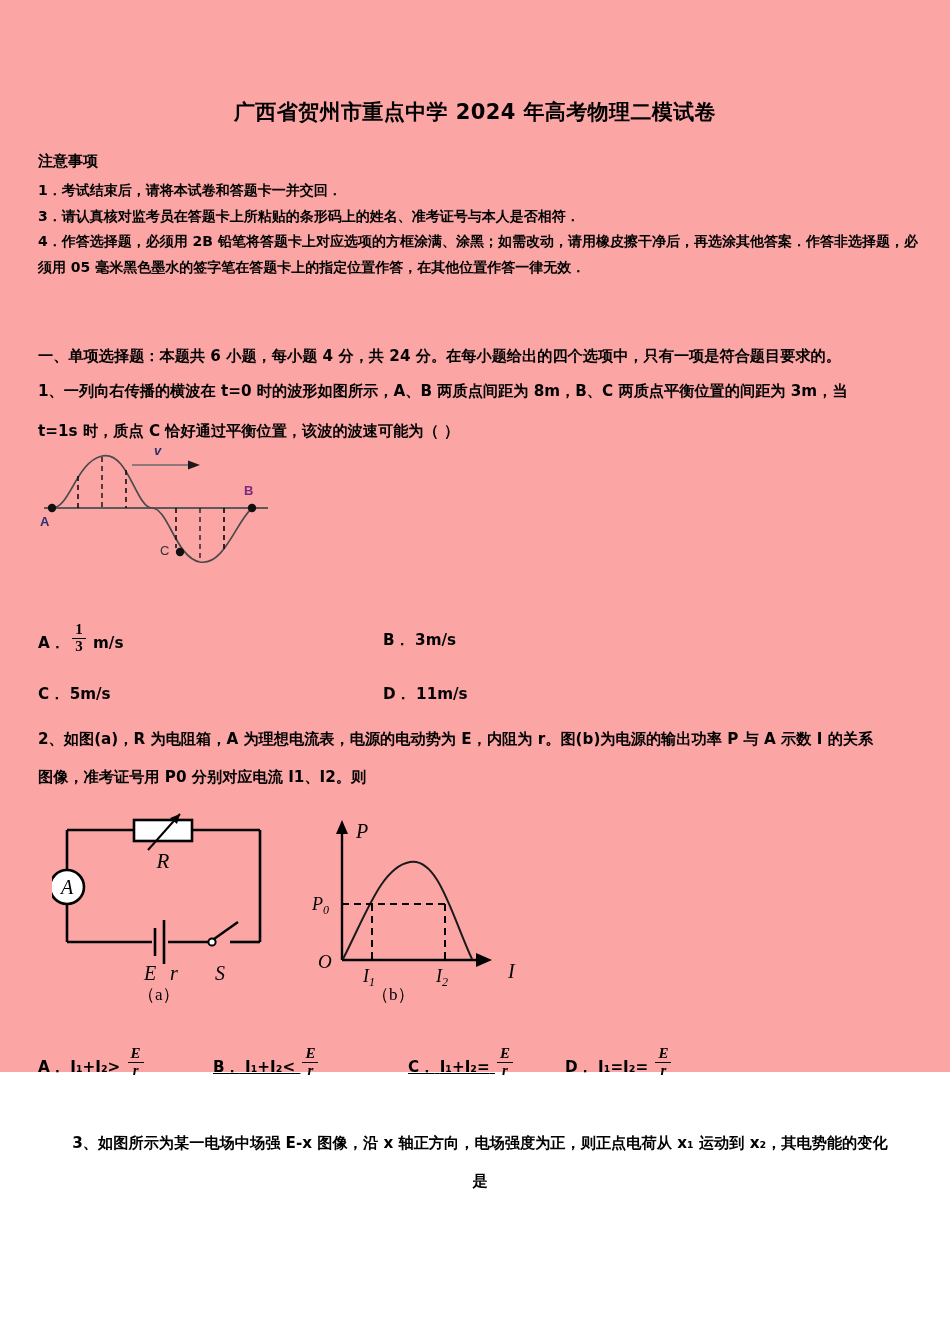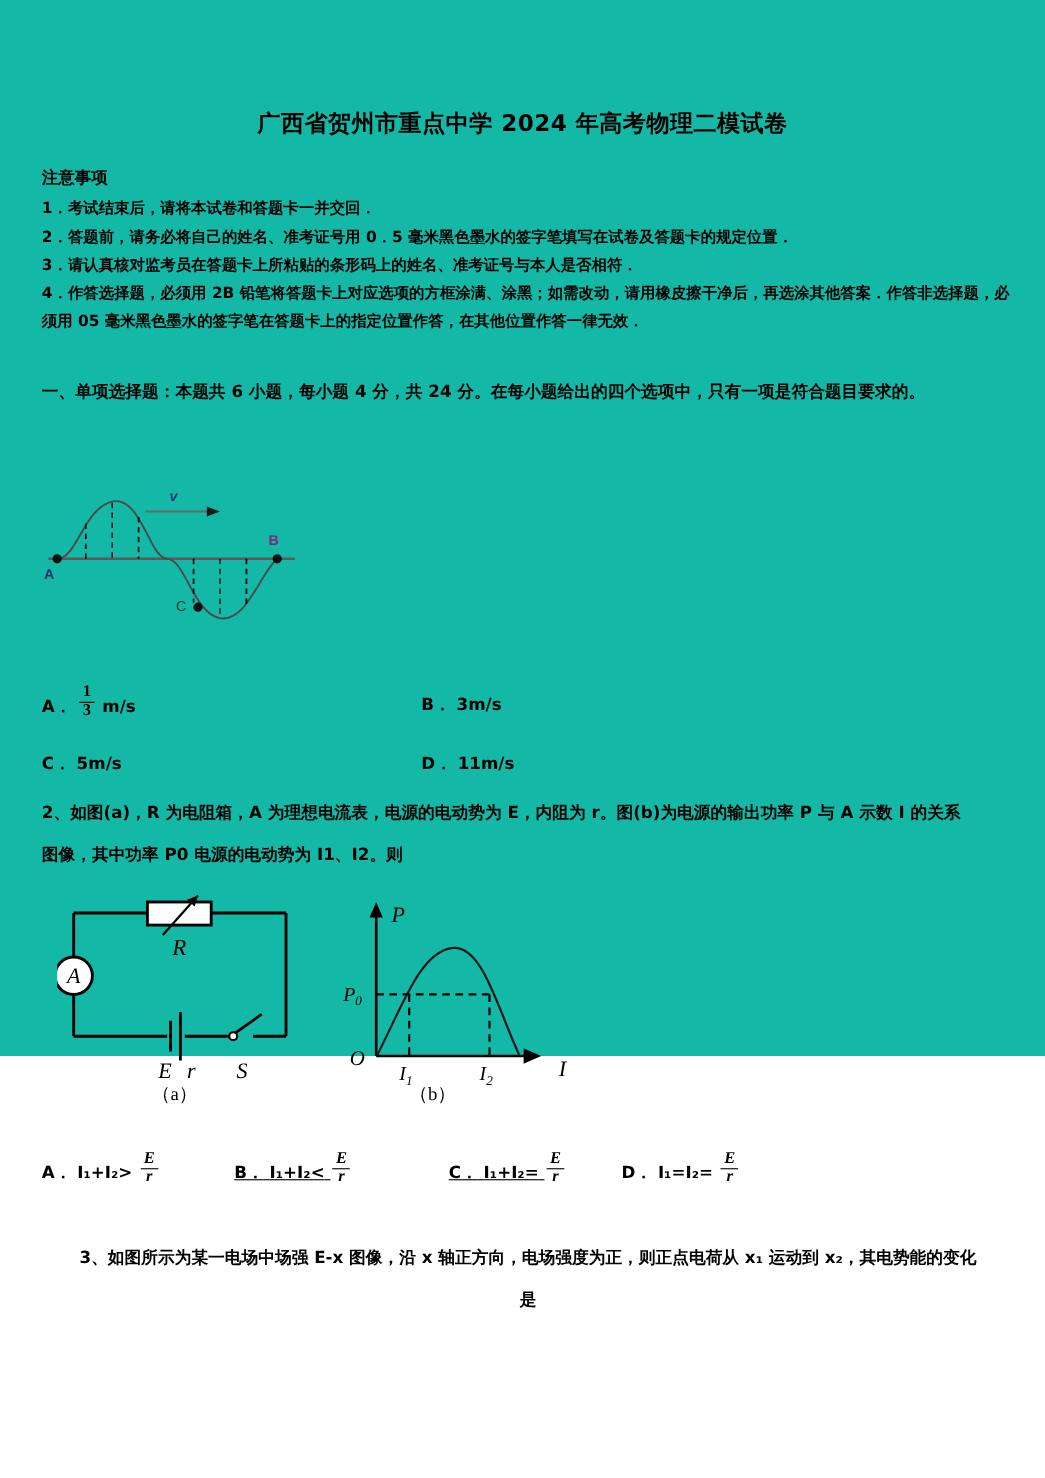--- a/index.html
+++ b/index.html
@@ -13,22 +13,22 @@
     height: 1344px;
     position: relative;
     font-family: "Liberation Serif", "DejaVu Serif", serif;
     color: #000000;
     overflow: hidden;
   }
   .page {
     position: absolute;
     left: 0; top: 0;
     width: 950px;
-    height: 960px;
-    background: #14b8a6;
+    height: 1072px;
+    background: #fca5a5;
   }
   
   .doc-title {
     position: absolute;
     left: 0; top: 98px;
     width: 950px;
     text-align: center;
     font-size: 21px;
     font-weight: bold;
     letter-spacing: 0.4px;
@@ -147,27 +147,31 @@
 <body>
 
 <div class="page">
 
   <div class="doc-title">广西省贺州市重点中学 2024 年高考物理二模试卷</div>
 
   <div class="notice-head">注意事项</div>
 
   <div class="notice-list">
     <div class="line">1．考试结束后，请将本试卷和答题卡一并交回．</div>
-    <div class="line">2．答题前，请务必将自己的姓名、准考证号用 0．5 毫米黑色墨水的签字笔填写在试卷及答题卡的规定位置．</div>
     <div class="line">3．请认真核对监考员在答题卡上所粘贴的条形码上的姓名、准考证号与本人是否相符．</div>
     <div class="line">4．作答选择题，必须用 2B 铅笔将答题卡上对应选项的方框涂满、涂黑；如需改动，请用橡皮擦干净后，再选涂其他答案．作答非选择题，必须用 05 毫米黑色墨水的签字笔在答题卡上的指定位置作答，在其他位置作答一律无效．</div>
   </div>
 
   <div class="section-head">一、单项选择题：本题共 6 小题，每小题 4 分，共 24 分。在每小题给出的四个选项中，只有一项是符合题目要求的。</div>
 
+  <div class="q-text q1-text">
+    <span>1、</span><span>一列向右传播的横波在 t=0 时的波形如图所示，A、B 两质点间距为 8m，B、C 两质点平衡位置的间距为 3m，当</span>
+    <div style="height:6px"></div>
+    <span>t=1s 时，质点 C 恰好通过平衡位置，该波的波速可能为（      ）</span>
+  </div>
 
   <div class="fig fig-wave">
     <svg width="240" height="135" viewBox="0 0 240 135" xmlns="http://www.w3.org/2000/svg">
 
       <line x1="4" y1="68" x2="228" y2="68" stroke="#5a5a5a" stroke-width="2.2"></line>
 
       <path d="M 12 68 C 30 68 36 22 62 16 C 88 10 96 68 112 68 C 128 68 136 118 160 122 C 184 126 196 82 212 68" fill="none" stroke="#4a4a4a" stroke-width="1.7"></path>
 
       <line x1="38" y1="36" x2="38" y2="68" stroke="#111" stroke-width="1.6" stroke-dasharray="5,4"></line>
       <line x1="62" y1="17" x2="62" y2="68" stroke="#111" stroke-width="1.4" stroke-dasharray="5,4"></line>
@@ -212,21 +216,21 @@
     </span>
     <span class="opt" style="left:345px; top:0px;">
       <span>D．</span>
       <span>11m/s</span>
     </span>
   </div>
 
   <div class="q-text q2-text">
     <span>2、</span><span>如图(a)，R 为电阻箱，A 为理想电流表，电源的电动势为 E，内阻为 r。图(b)为电源的输出功率 P 与 A 示数 I 的关系</span>
     <div style="height:4px"></div>
-    <span>图像，其中功率 P0 电源的电动势为 I1、I2。则</span>
+    <span>图像，准考证号用 P0 分别对应电流 I1、I2。则</span>
   </div>
 
   <div class="fig fig-circ">
     <svg width="250" height="175" viewBox="0 0 250 175" xmlns="http://www.w3.org/2000/svg">
       <g stroke="#000" stroke-width="2.6" fill="none">
 
         <line x1="15" y1="18" x2="82" y2="18"></line>
 
         <rect x="82" y="8" width="58" height="21" fill="#fff"></rect>
 

